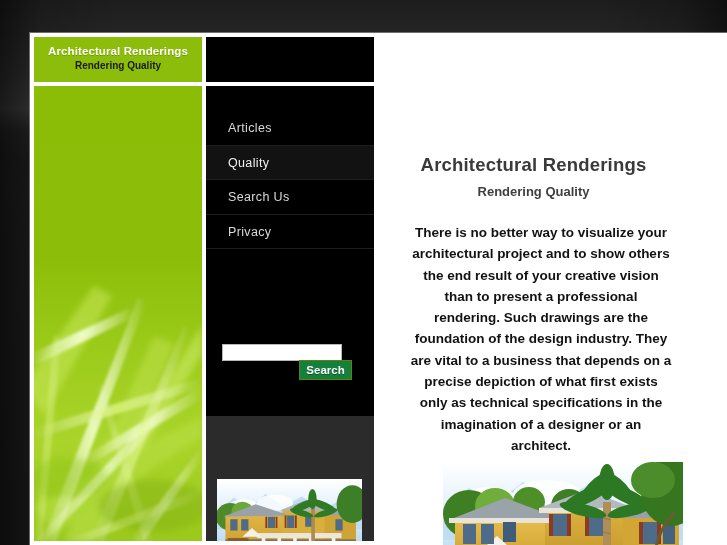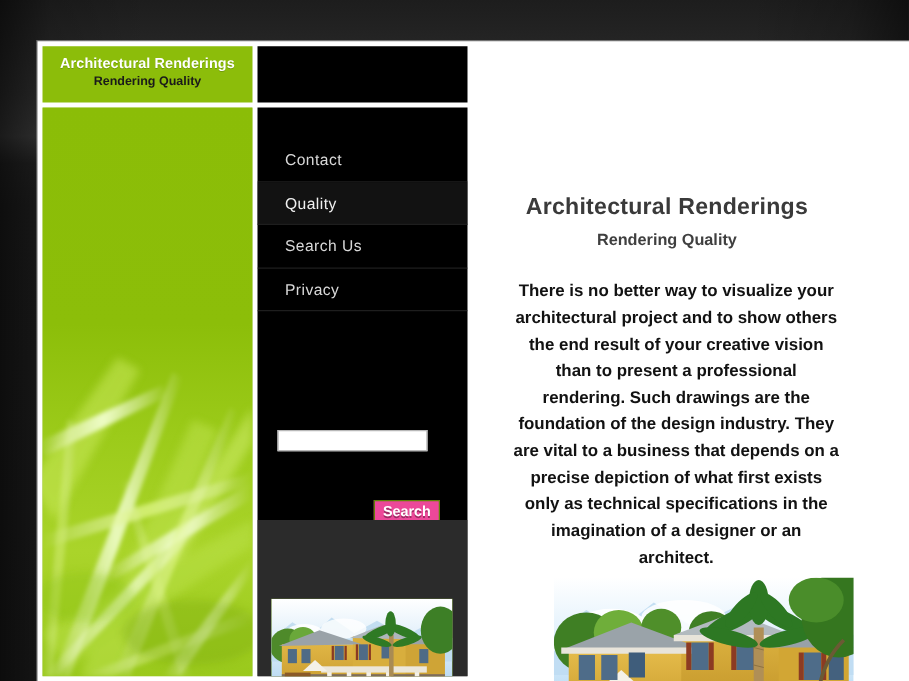--- a/index.html
+++ b/index.html
@@ -158,31 +158,30 @@
     padding: 0 3px;
     box-sizing: border-box;
     outline: none;
   }
   #search-button {
     position: absolute;
     left: 93px;
     top: 16px;
     width: 53px;
     height: 20px;
-    background: #ec4899;
+    background: #15803d;
     color: #ffffff;
     border: 1px solid #5e8407;
     font-family: "Liberation Sans", sans-serif;
     font-size: 11.5px;
     font-weight: bold;
     text-shadow: 0 1px 0 rgba(0,0,0,0.35);
     cursor: pointer;
     padding: 0;
     box-sizing: border-box;
-    margin-top: 40px;
   }
 
   #nav-filler {
     position: absolute;
     left: 0;
     top: 330px;
     width: 168px;
     height: 125px;
     background: #2b2b2b;
   }
@@ -309,21 +308,21 @@
       <g filter="url(#soft2)" opacity="0.35">
         <ellipse cx="120" cy="420" rx="56" ry="26" fill="#7aa80b"></ellipse>
         <ellipse cx="34" cy="392" rx="40" ry="20" fill="#8cc215"></ellipse>
       </g>
     </svg>
   </div>
 
   <div id="nav-column">
     <ul id="nav-list">
       <li class="nav-item">
-        <span>Contact</span>
+        <span>Articles</span>
       </li>
       <li class="nav-item active">
         <span>Quality</span>
       </li>
       <li class="nav-item">
         <span>Search Us</span>
       </li>
       <li class="nav-item">
         <span>Privacy</span>
       </li>

